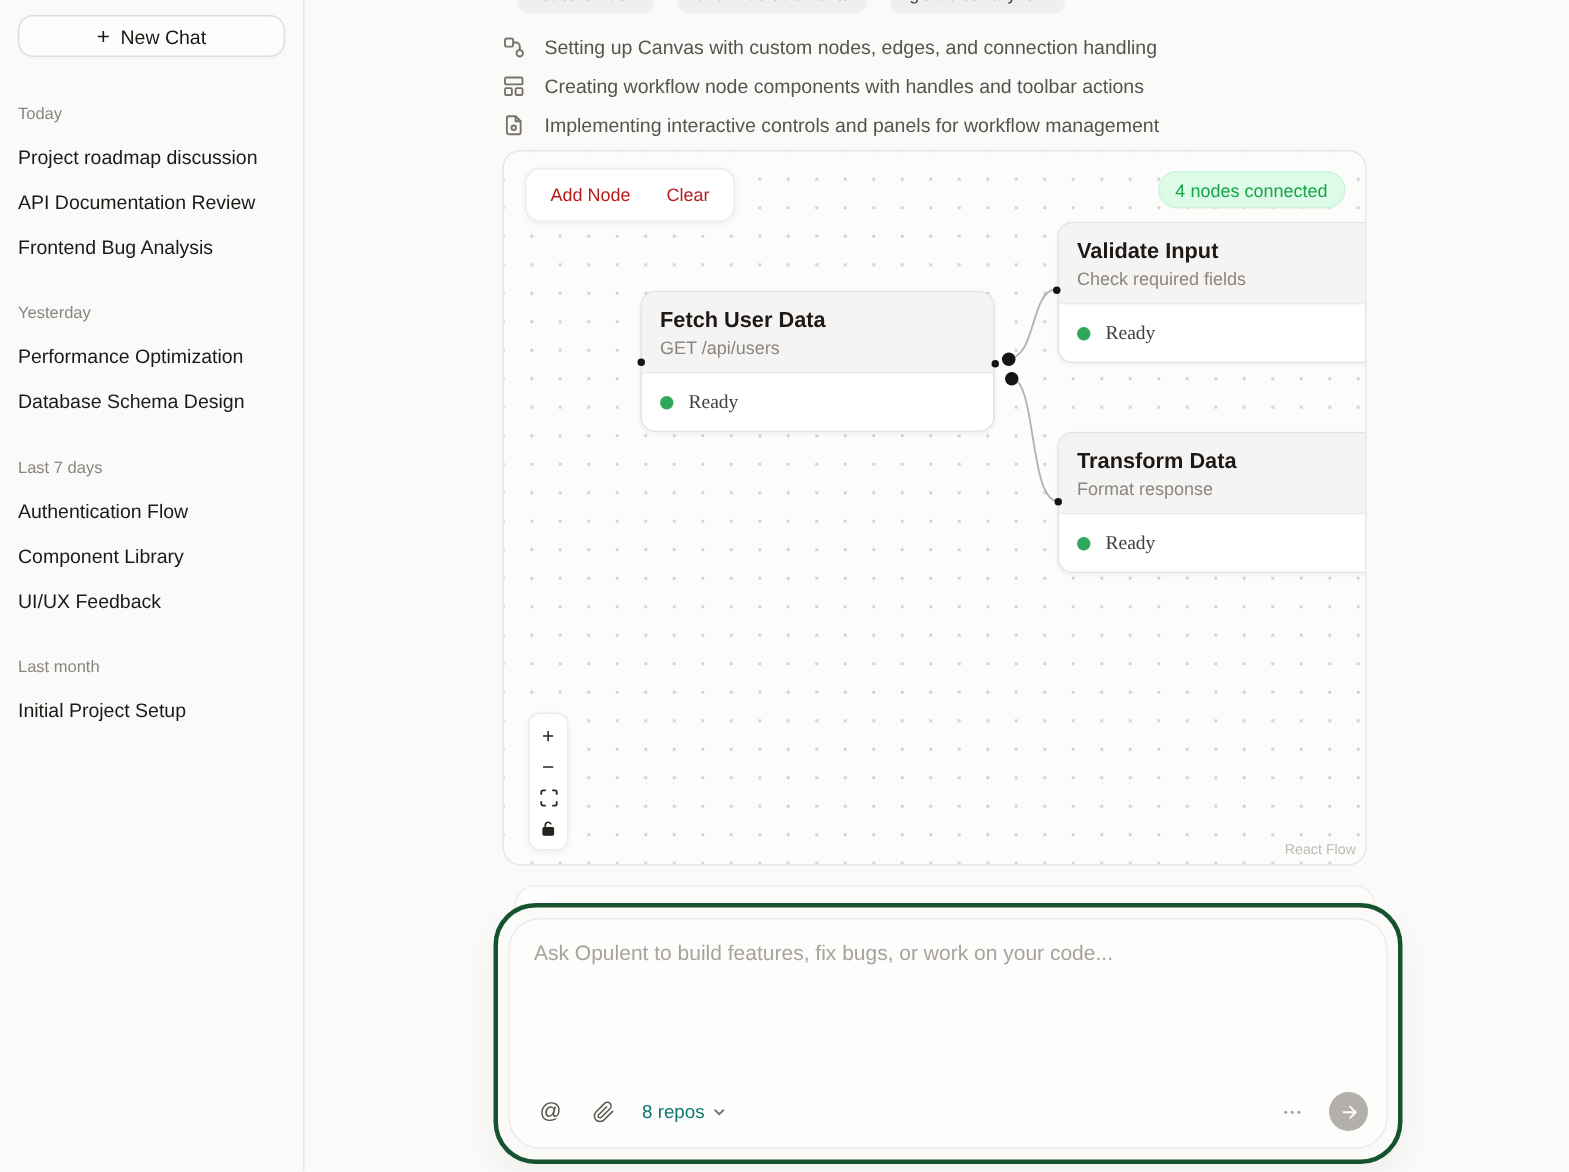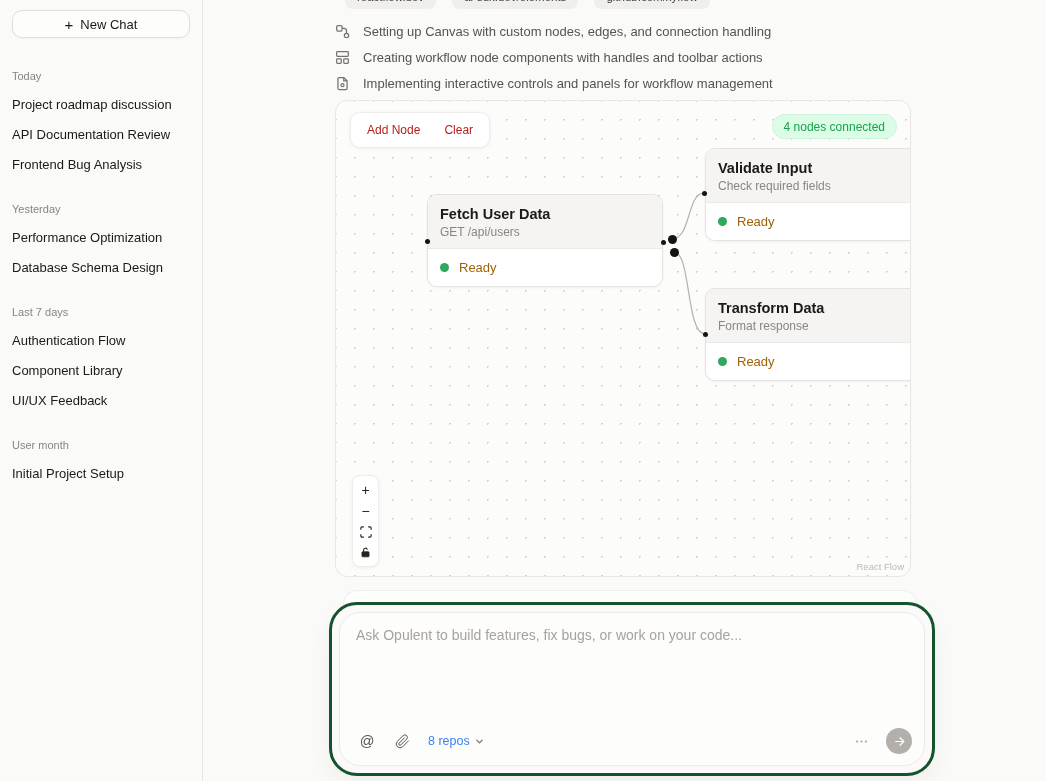--- a/index.html
+++ b/index.html
@@ -58,21 +58,21 @@
   .rf-node {
     position:absolute; z-index:2; background:#fff;
     border:1px solid #e5e3e0; border-radius:10px;
     box-shadow:0 1px 3px rgba(0,0,0,.05); overflow:hidden;
   }
   .rf-node-header { background:#f5f4f2; padding:11px 12px 9px; border-bottom:1px solid #eceae7; }
   .rf-node-title { font-size:14.5px; font-weight:700; color:#1c1917; }
   .rf-node-sub { font-size:12px; color:#8a8581; margin-top:3px; }
   .rf-node-body { padding:11px 12px; display:flex; align-items:center; gap:10px; background:#fff; }
   .status-dot { width:9px; height:9px; border-radius:50%; background:#2fa85c; }
-  .status-text { font-size:13px; color:#a16207; }
+  .status-text { font-size:13px; color:#404040;font-family:Liberation Serif, serif; }
   .rf-handle { position:absolute; border-radius:50%; background:#141414; z-index:3; }
 
   .rf-panel {
     position:absolute; left:14px; top:11px; z-index:4;
     display:flex; align-items:center; gap:24px; height:36px; padding:0 16px;
     background:#fff; border:1px solid #efedeb; border-radius:10px;
     box-shadow:0 1px 4px rgba(0,0,0,.06);
   }
   .rf-panel-btn { font-size:12px; font-weight:500; color:#b91c1c; cursor:pointer; }
 
@@ -117,21 +117,21 @@
     font-size:14px; color:#1c1917;
   }
   .composer-input::placeholder { color:#a8a29e; }
   .composer-bar { display:flex; align-items:center; height:48px; padding:0 12px 0 14px; }
   .bar-left { display:flex; align-items:center; gap:9px; }
   .icon-btn {
     width:26px; height:26px; display:flex; align-items:center; justify-content:center;
     border-radius:8px; cursor:pointer; color:#57534e;
   }
   .at-glyph { font-size:14.5px; color:#57534e; }
-  .repos-btn { display:flex; align-items:center; gap:5px; font-size:12.5px; color:#3b82f6; cursor:pointer; margin-left:4px; }
+  .repos-btn { display:flex; align-items:center; gap:5px; font-size:12.5px; color:#0f766e; cursor:pointer; margin-left:4px; }
   .bar-right { margin-left:auto; display:flex; align-items:center; gap:12px; }
   .send-btn {
     width:26px; height:26px; border-radius:50%; background:#b3b0ac;
     display:flex; align-items:center; justify-content:center; cursor:pointer;
   }
 </style>
 </head>
 <body>
 
 <div class="app">
@@ -156,21 +156,21 @@
     </div>
 
     <div class="section">
       <div class="section-label">Last 7 days</div>
       <div class="chat-item">Authentication Flow</div>
       <div class="chat-item">Component Library</div>
       <div class="chat-item">UI/UX Feedback</div>
     </div>
 
     <div class="section">
-      <div class="section-label">User month</div>
+      <div class="section-label">Last month</div>
       <div class="chat-item">Initial Project Setup</div>
     </div>
   </aside>
 
   <main class="main">
     <div class="content">
 
       <div class="chips">
         <div class="chip">reactflow.dev</div>
         <div class="chip">ai-sdk.dev/elements</div>

